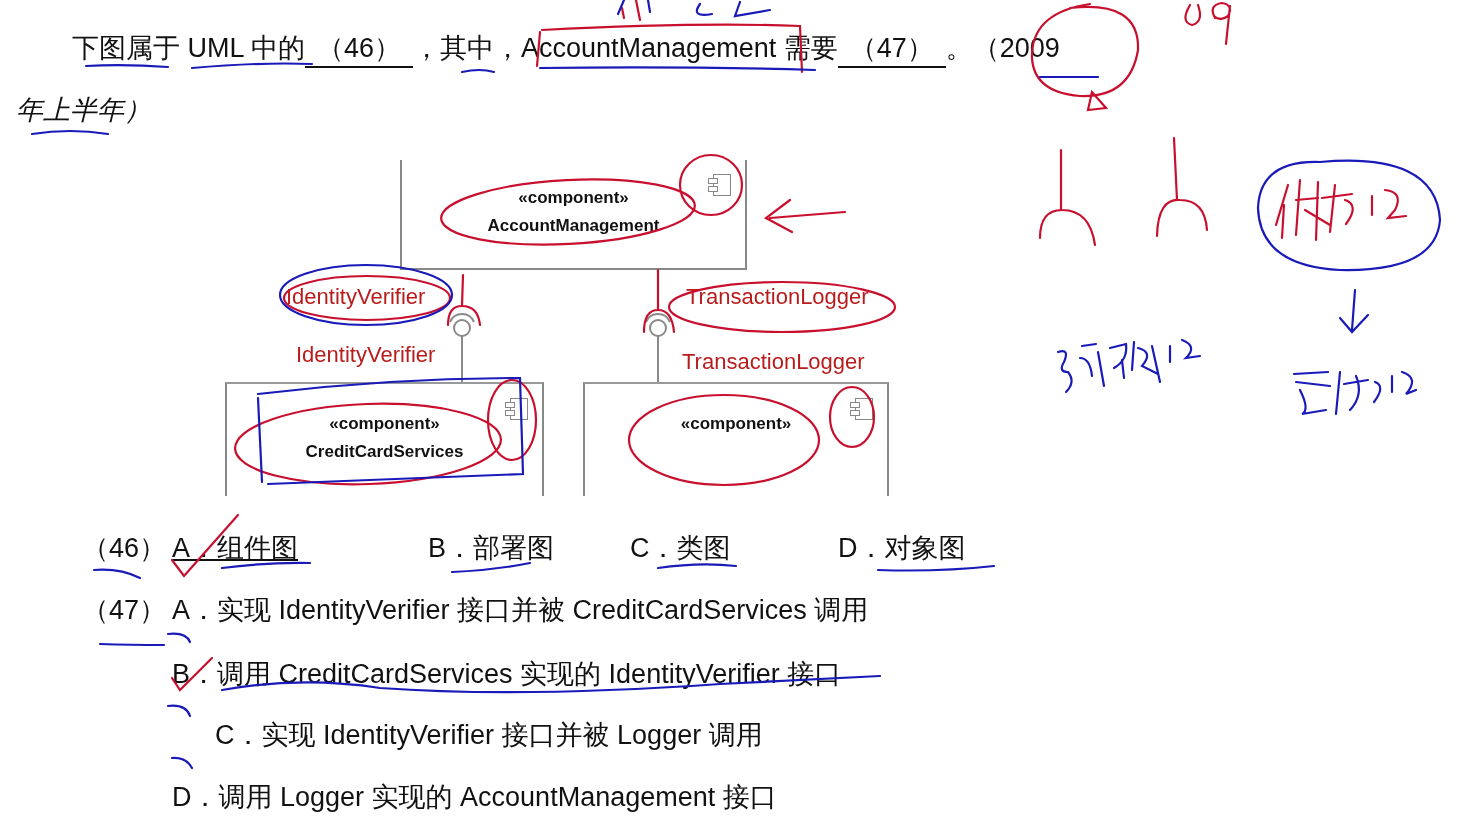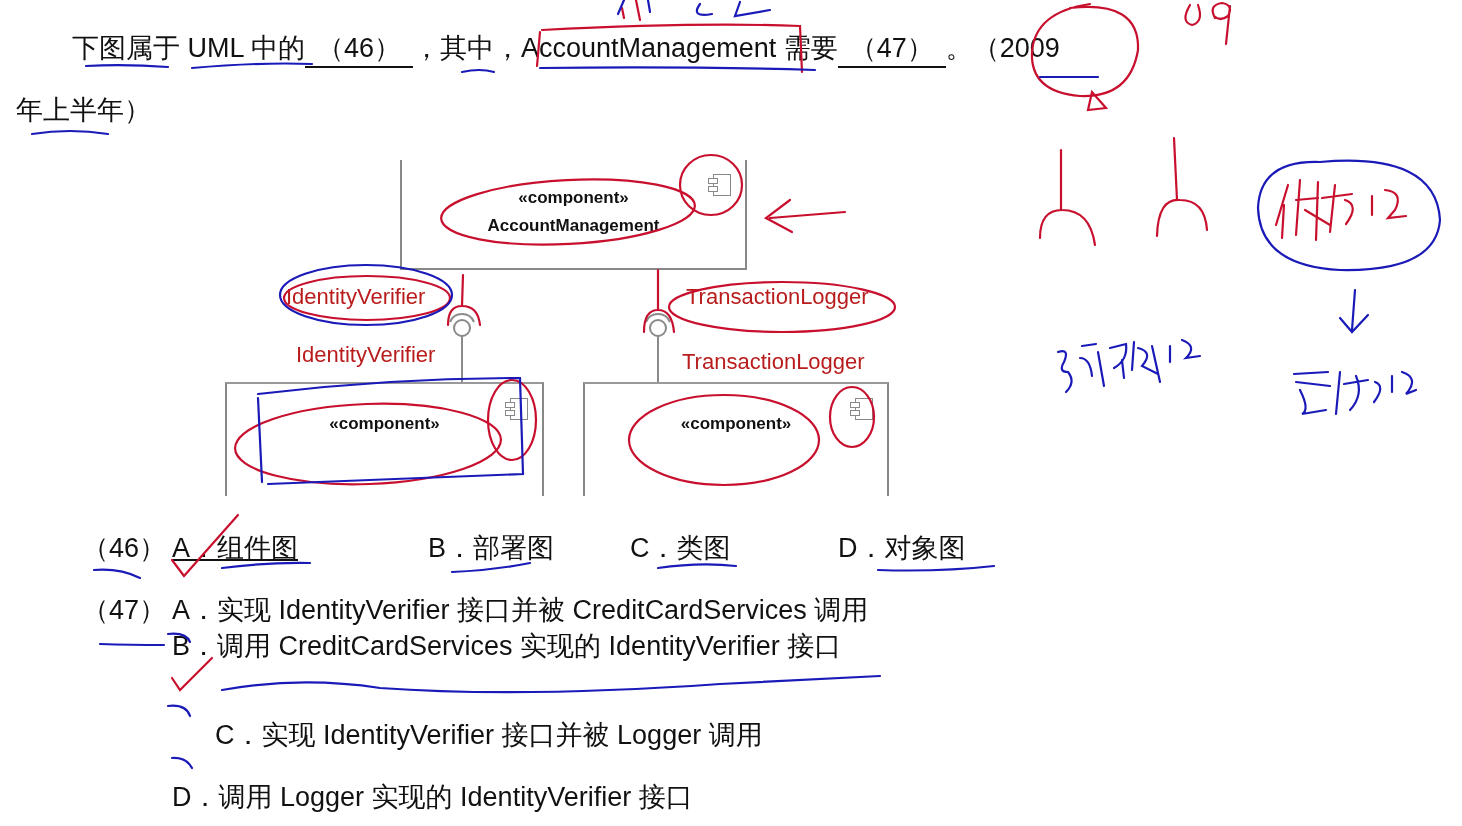--- a/index.html
+++ b/index.html
@@ -14,36 +14,37 @@
   .box { border:2px solid #888; border-top-color:#999; background:#fff; }
   .watermark { font-size:17px; color:#b8b8b8; }
   svg.overlay { position:absolute; left:0; top:0; pointer-events:none; }
 </style>
 </head>
 <body>
 
 <div class="abs q-text" style="left:72px; top:30px;">
   <span>下图属于 UML 中的</span><span class="blank" style="width:100px; text-align:center;">（46）</span><span>，其中，</span><span>AccountManagement</span><span> 需要</span><span class="blank" style="width:100px; text-align:center;">（47）</span><span>。（</span><span>2009</span>
 </div>
-<div class="abs q-text" style="left:16px; top:92px;">年上半年）</div>
+<div class="abs q-text" style="left:16px; top:92px;font-style:italic;">年上半年）</div>
 
 <div class="abs box" style="left:400px; top:160px; width:343px; height:108px; border-top:none;">
   <div class="diagram-label" style="margin-top:24px;">
     <div>«component»</div>
     <div>AccountManagement</div>
   </div>
   <div class="abs" style="right:14px; top:14px; width:16px; height:20px; border:1.5px solid #888;">
     <div class="abs" style="left:-6px; top:3px; width:8px; height:4px; border:1.5px solid #888; background:#fff;"></div>
     <div class="abs" style="left:-6px; top:11px; width:8px; height:4px; border:1.5px solid #888; background:#fff;"></div>
   </div>
 </div>
 
 <div class="abs box" style="left:225px; top:382px; width:315px; height:112px; border-bottom:none;">
   <div class="diagram-label" style="margin-top:26px;">
     <div>«component»</div>
+    <div>CreditCardServices</div>
   </div>
   <div class="abs" style="right:14px; top:14px; width:16px; height:20px; border:1.5px solid #888;">
     <div class="abs" style="left:-6px; top:3px; width:8px; height:4px; border:1.5px solid #888; background:#fff;"></div>
     <div class="abs" style="left:-6px; top:11px; width:8px; height:4px; border:1.5px solid #888; background:#fff;"></div>
   </div>
 </div>
 
 <div class="abs box" style="left:583px; top:382px; width:302px; height:112px; border-bottom:none;">
   <div class="diagram-label" style="margin-top:26px;">
     <div>«component»</div>
@@ -60,23 +61,23 @@
 <div class="abs iface-label" style="left:682px; top:349px;">TransactionLogger</div>
 
 <div class="abs opt" style="left:82px; top:530px;">（46）</div>
 <div class="abs opt" style="left:172px; top:530px;text-decoration:underline;"><span>A．</span><span>组件图</span></div>
 <div class="abs opt" style="left:428px; top:530px;"><span>B．</span><span>部署图</span></div>
 <div class="abs opt" style="left:630px; top:530px;"><span>C．</span><span>类图</span></div>
 <div class="abs opt" style="left:838px; top:530px;"><span>D．</span><span>对象图</span></div>
 
 <div class="abs opt" style="left:82px; top:592px;">（47）</div>
 <div class="abs opt" style="left:172px; top:592px;"><span>A．</span><span>实现 IdentityVerifier 接口并被 CreditCardServices 调用</span></div>
-<div class="abs opt" style="left:172px; top:628px;"><span>B．</span><span>调用 CreditCardServices 实现的 IdentityVerifier 接口</span></div>
+<div class="abs opt" style="left:172px; top:656px;"><span>B．</span><span>调用 CreditCardServices 实现的 IdentityVerifier 接口</span></div>
 <div class="abs opt" style="left:172px; top:717px;margin-left:43px;"><span>C．</span><span>实现 IdentityVerifier 接口并被 Logger 调用</span></div>
-<div class="abs opt" style="left:172px; top:779px;"><span>D．</span><span>调用 Logger 实现的 IdentityVerifier 接口</span></div>
+<div class="abs opt" style="left:172px; top:779px;"><span>D．</span><span>调用 Logger 实现的 AccountManagement 接口</span></div>
 
 <div class="abs watermark" style="left:1296px; top:800px;margin-top:36px;">@稀土掘金技术社区</div>
 
 <svg class="overlay" width="1462" height="826" viewBox="0 0 1462 826">
 
   <g stroke="#8a8a8a" stroke-width="2" fill="none">
     <line x1="462" y1="336" x2="462" y2="382"></line>
     <circle cx="462" cy="328" r="8"></circle>
     <path d="M450 322 A13 13 0 0 1 474 322"></path>
     <line x1="658" y1="336" x2="658" y2="382"></line>

